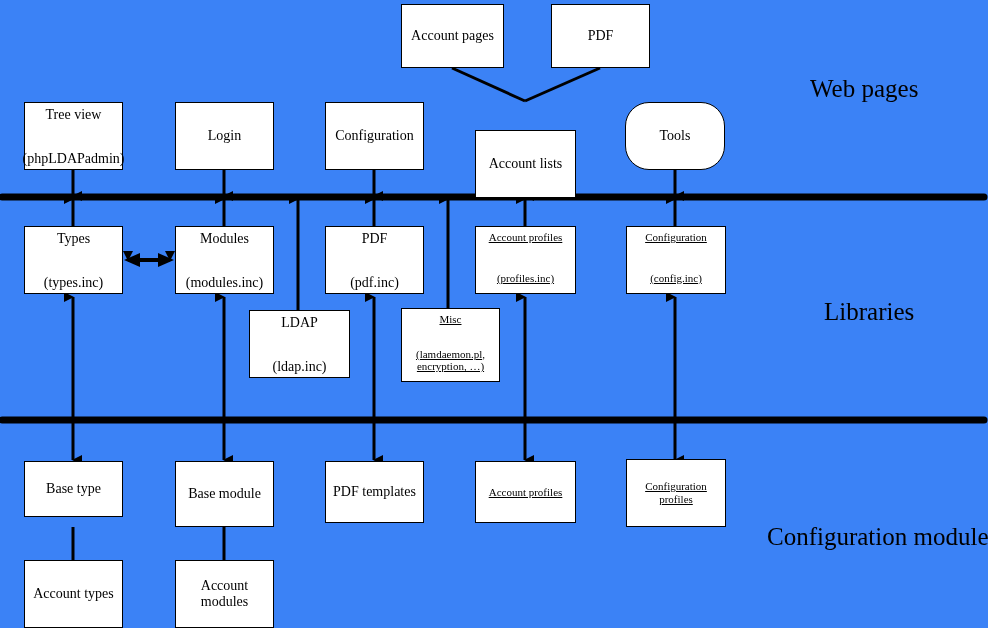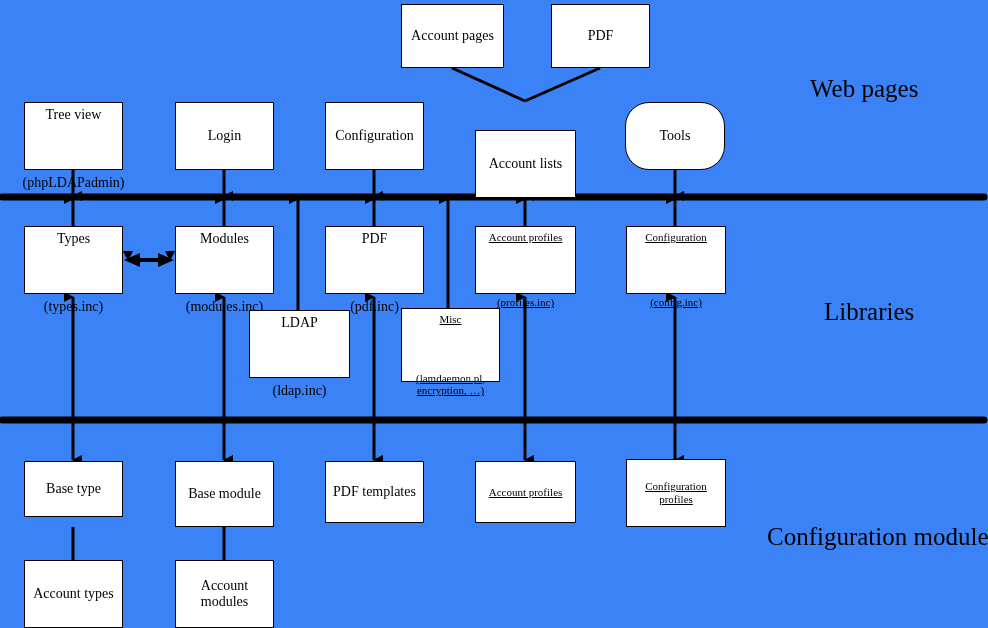--- a/index.html
+++ b/index.html
@@ -36,21 +36,21 @@
     justify-content: center;
     text-align: center;
     font-family: "Liberation Serif", "DejaVu Serif", serif;
     font-size: 14px;
     color: #000000;
     line-height: 1.15;
   }
   .node .line1 { display: block; }
   .node .line2 { display: block; }
   .node.two-line .line1 { margin-bottom: 14px; }
-  .node.top-label { justify-content: flex-start; padding-top: 4px; gap: 24px; }
+  .node.top-label { justify-content: flex-start; padding-top: 4px; }
   .node.top-label .line2 { margin-top: 14px; }
   .node.wrap { font-size: 11px; text-decoration: underline; }
   .section-label {
     position: absolute;
     font-family: "Liberation Serif", "DejaVu Serif", serif;
     font-size: 25px;
     color: #000000;
     white-space: nowrap;
   }
 </style>

